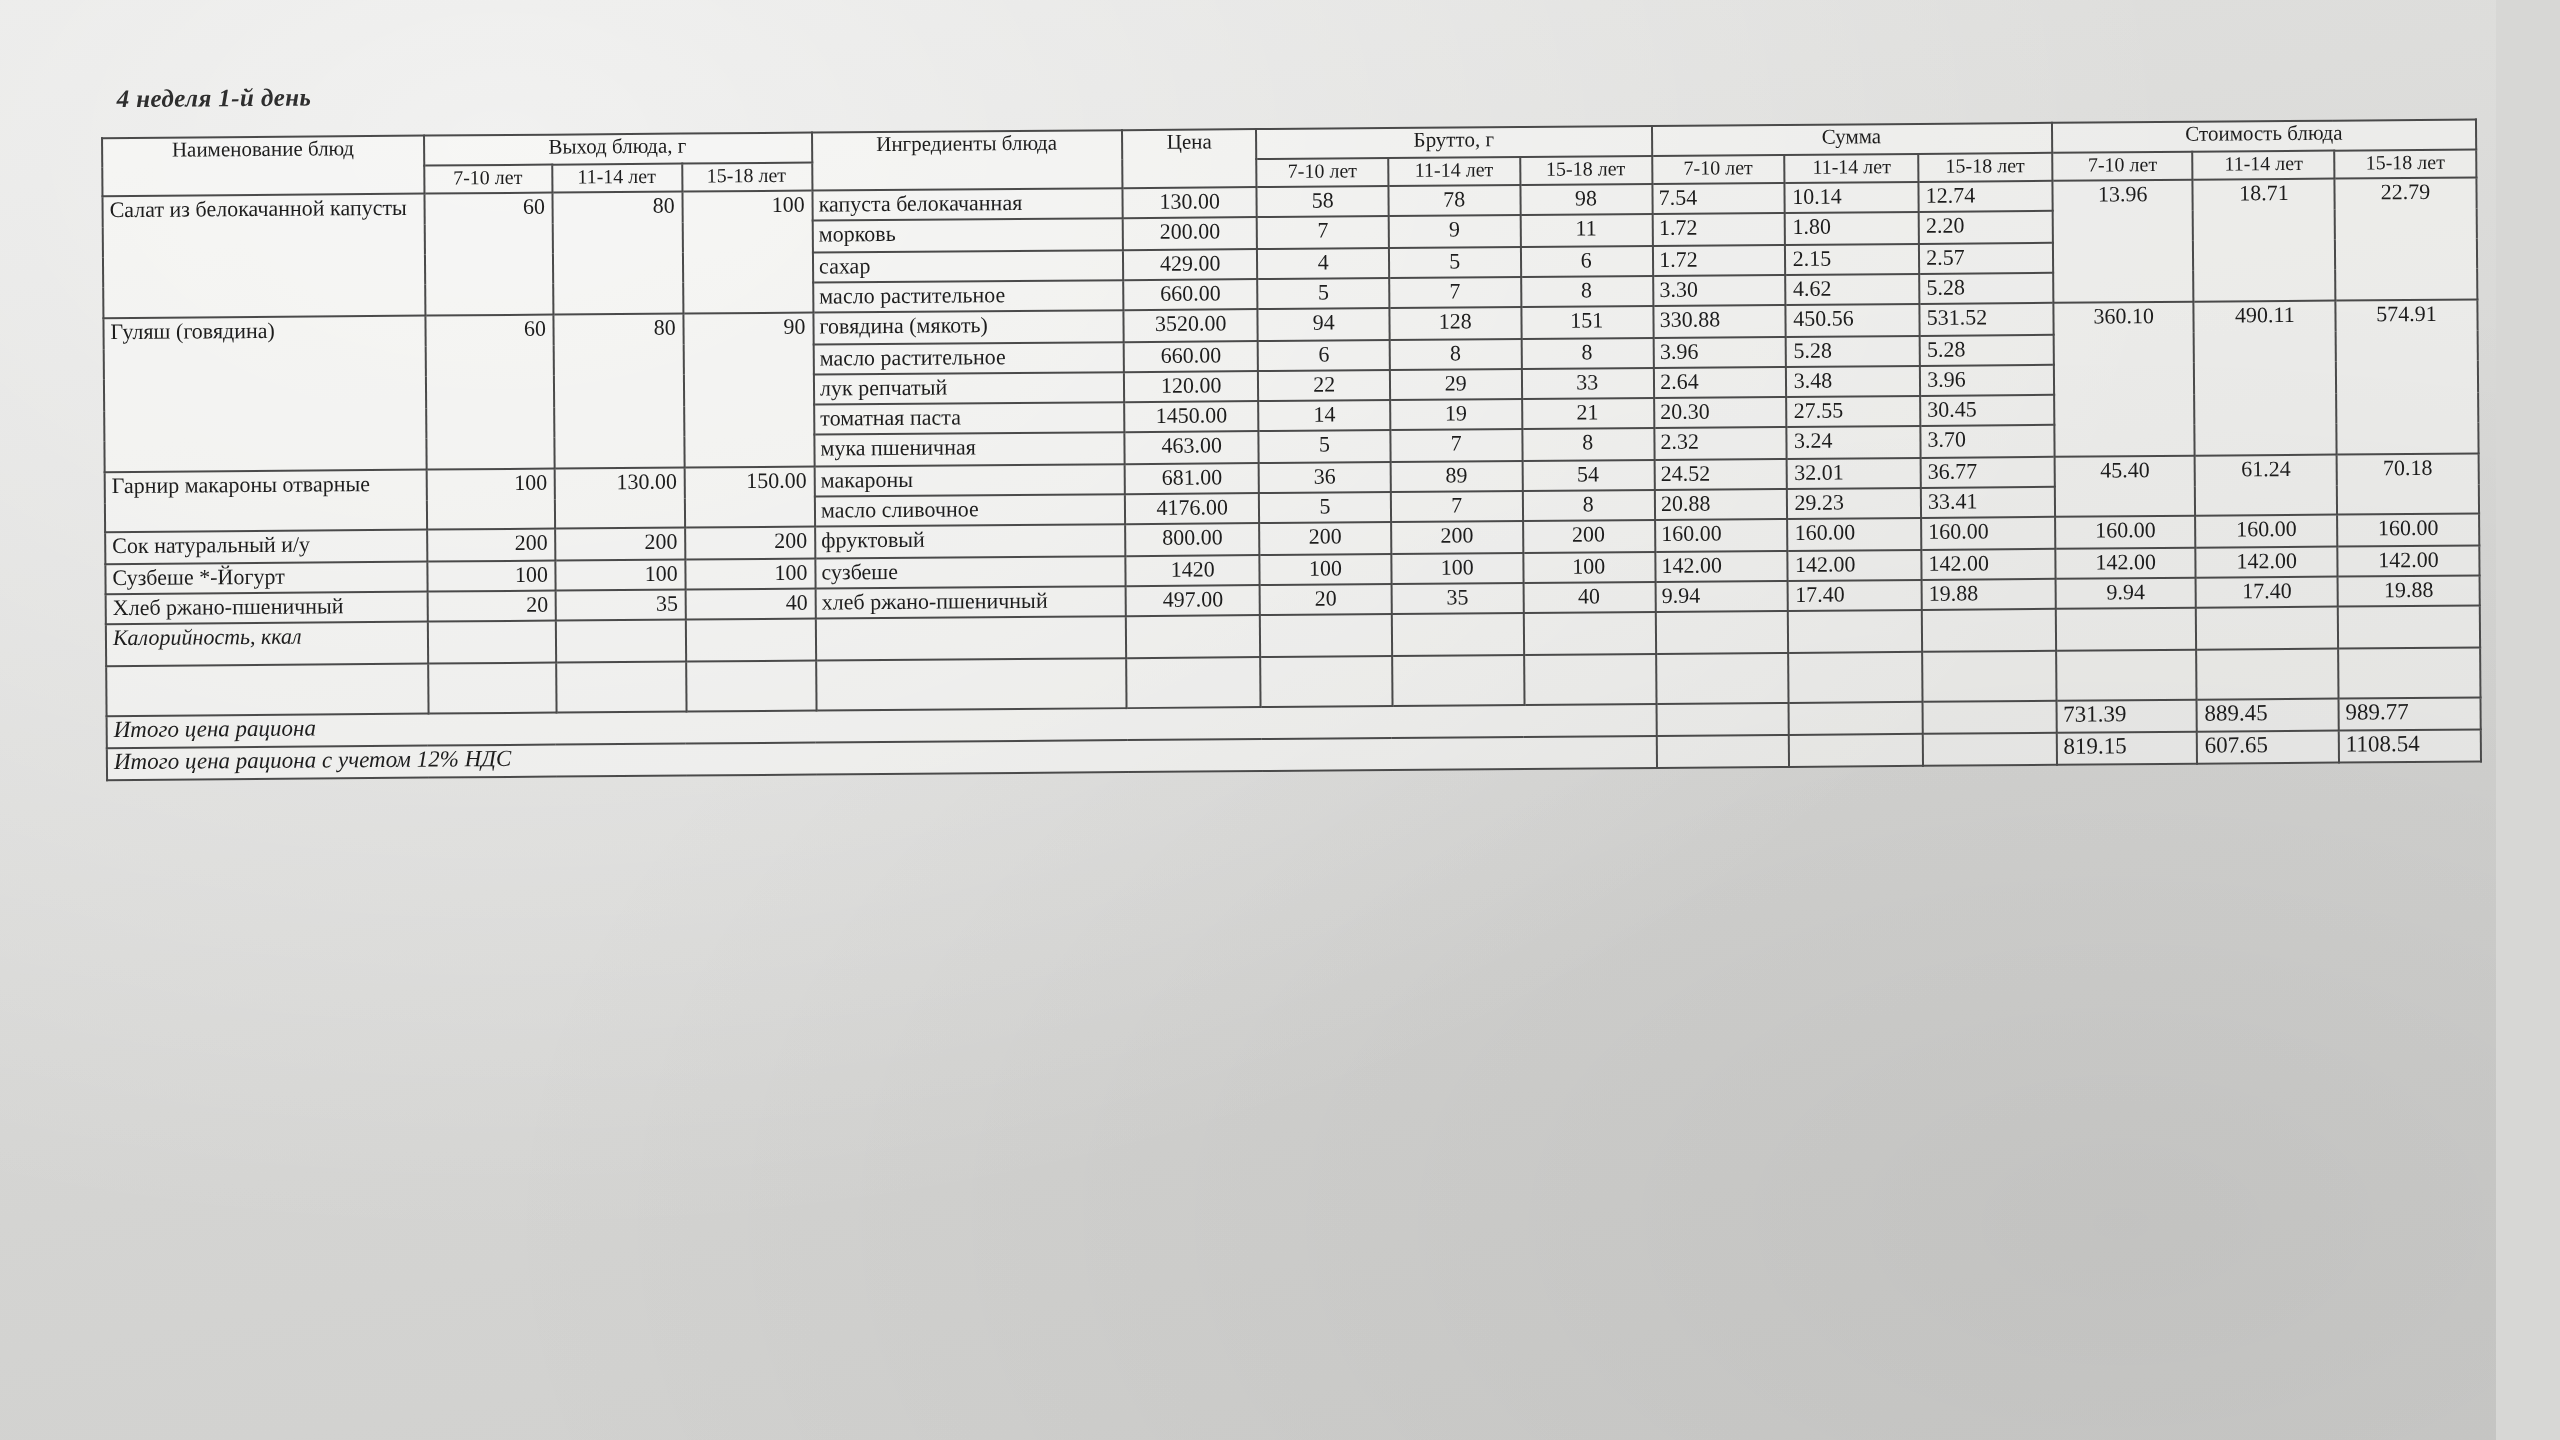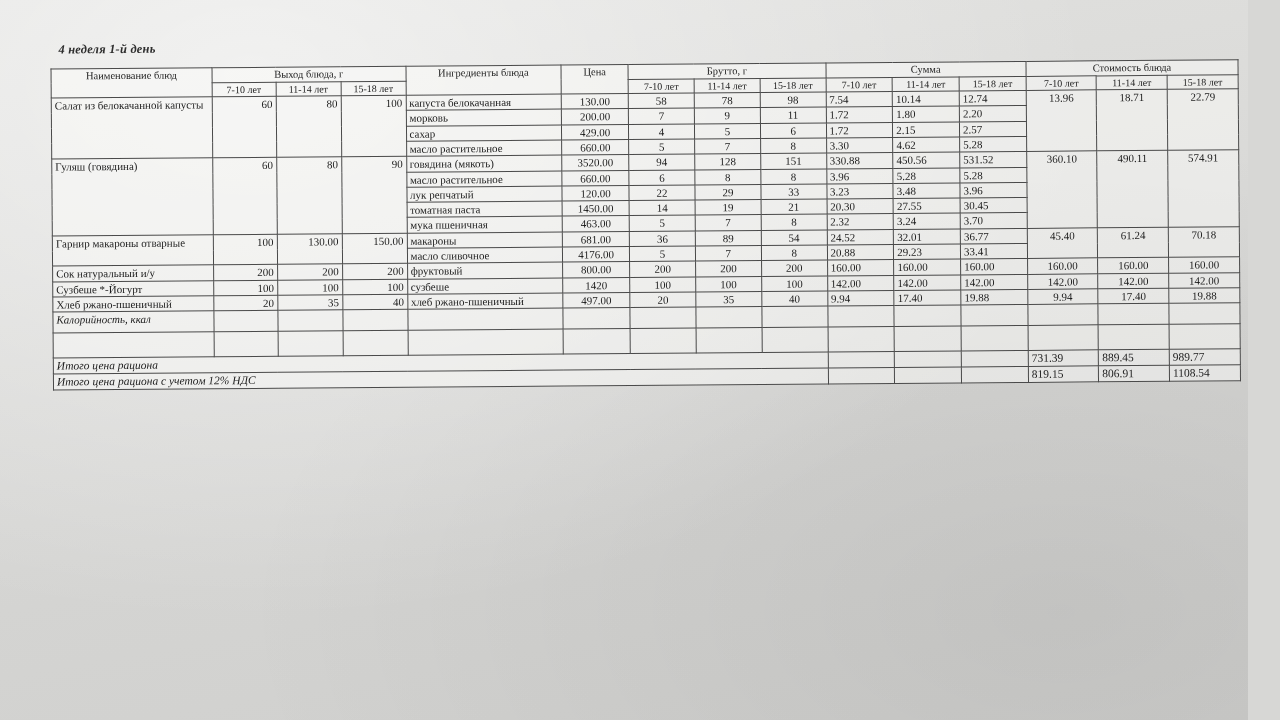--- a/index.html
+++ b/index.html
@@ -244,21 +244,21 @@
             <td class="s">3.96</td>
             <td class="s">5.28</td>
             <td class="s">5.28</td>
           </tr>
           <tr>
             <td class="ing">лук репчатый</td>
             <td class="price">120.00</td>
             <td class="b">22</td>
             <td class="b">29</td>
             <td class="b">33</td>
-            <td class="s">3.23</td>
+            <td class="s">2.64</td>
             <td class="s">3.48</td>
             <td class="s">3.96</td>
           </tr>
           <tr>
             <td class="ing">томатная паста</td>
             <td class="price">1450.00</td>
             <td class="b">14</td>
             <td class="b">19</td>
             <td class="b">21</td>
             <td class="s">20.30</td>
@@ -395,20 +395,20 @@
             <td class="totval">731.39</td>
             <td class="totval">889.45</td>
             <td class="totval">989.77</td>
           </tr>
           <tr>
             <td class="totlabel" colspan="9">Итого цена рациона с учетом 12% НДС</td>
             <td class="blank">&nbsp;</td>
             <td class="blank">&nbsp;</td>
             <td class="blank">&nbsp;</td>
             <td class="totval">819.15</td>
-            <td class="totval">806.91</td>
+            <td class="totval">607.65</td>
             <td class="totval">1108.54</td>
           </tr>
         </tbody>
     </table>
 
   </div>
 </div>
 
 </body></html>

